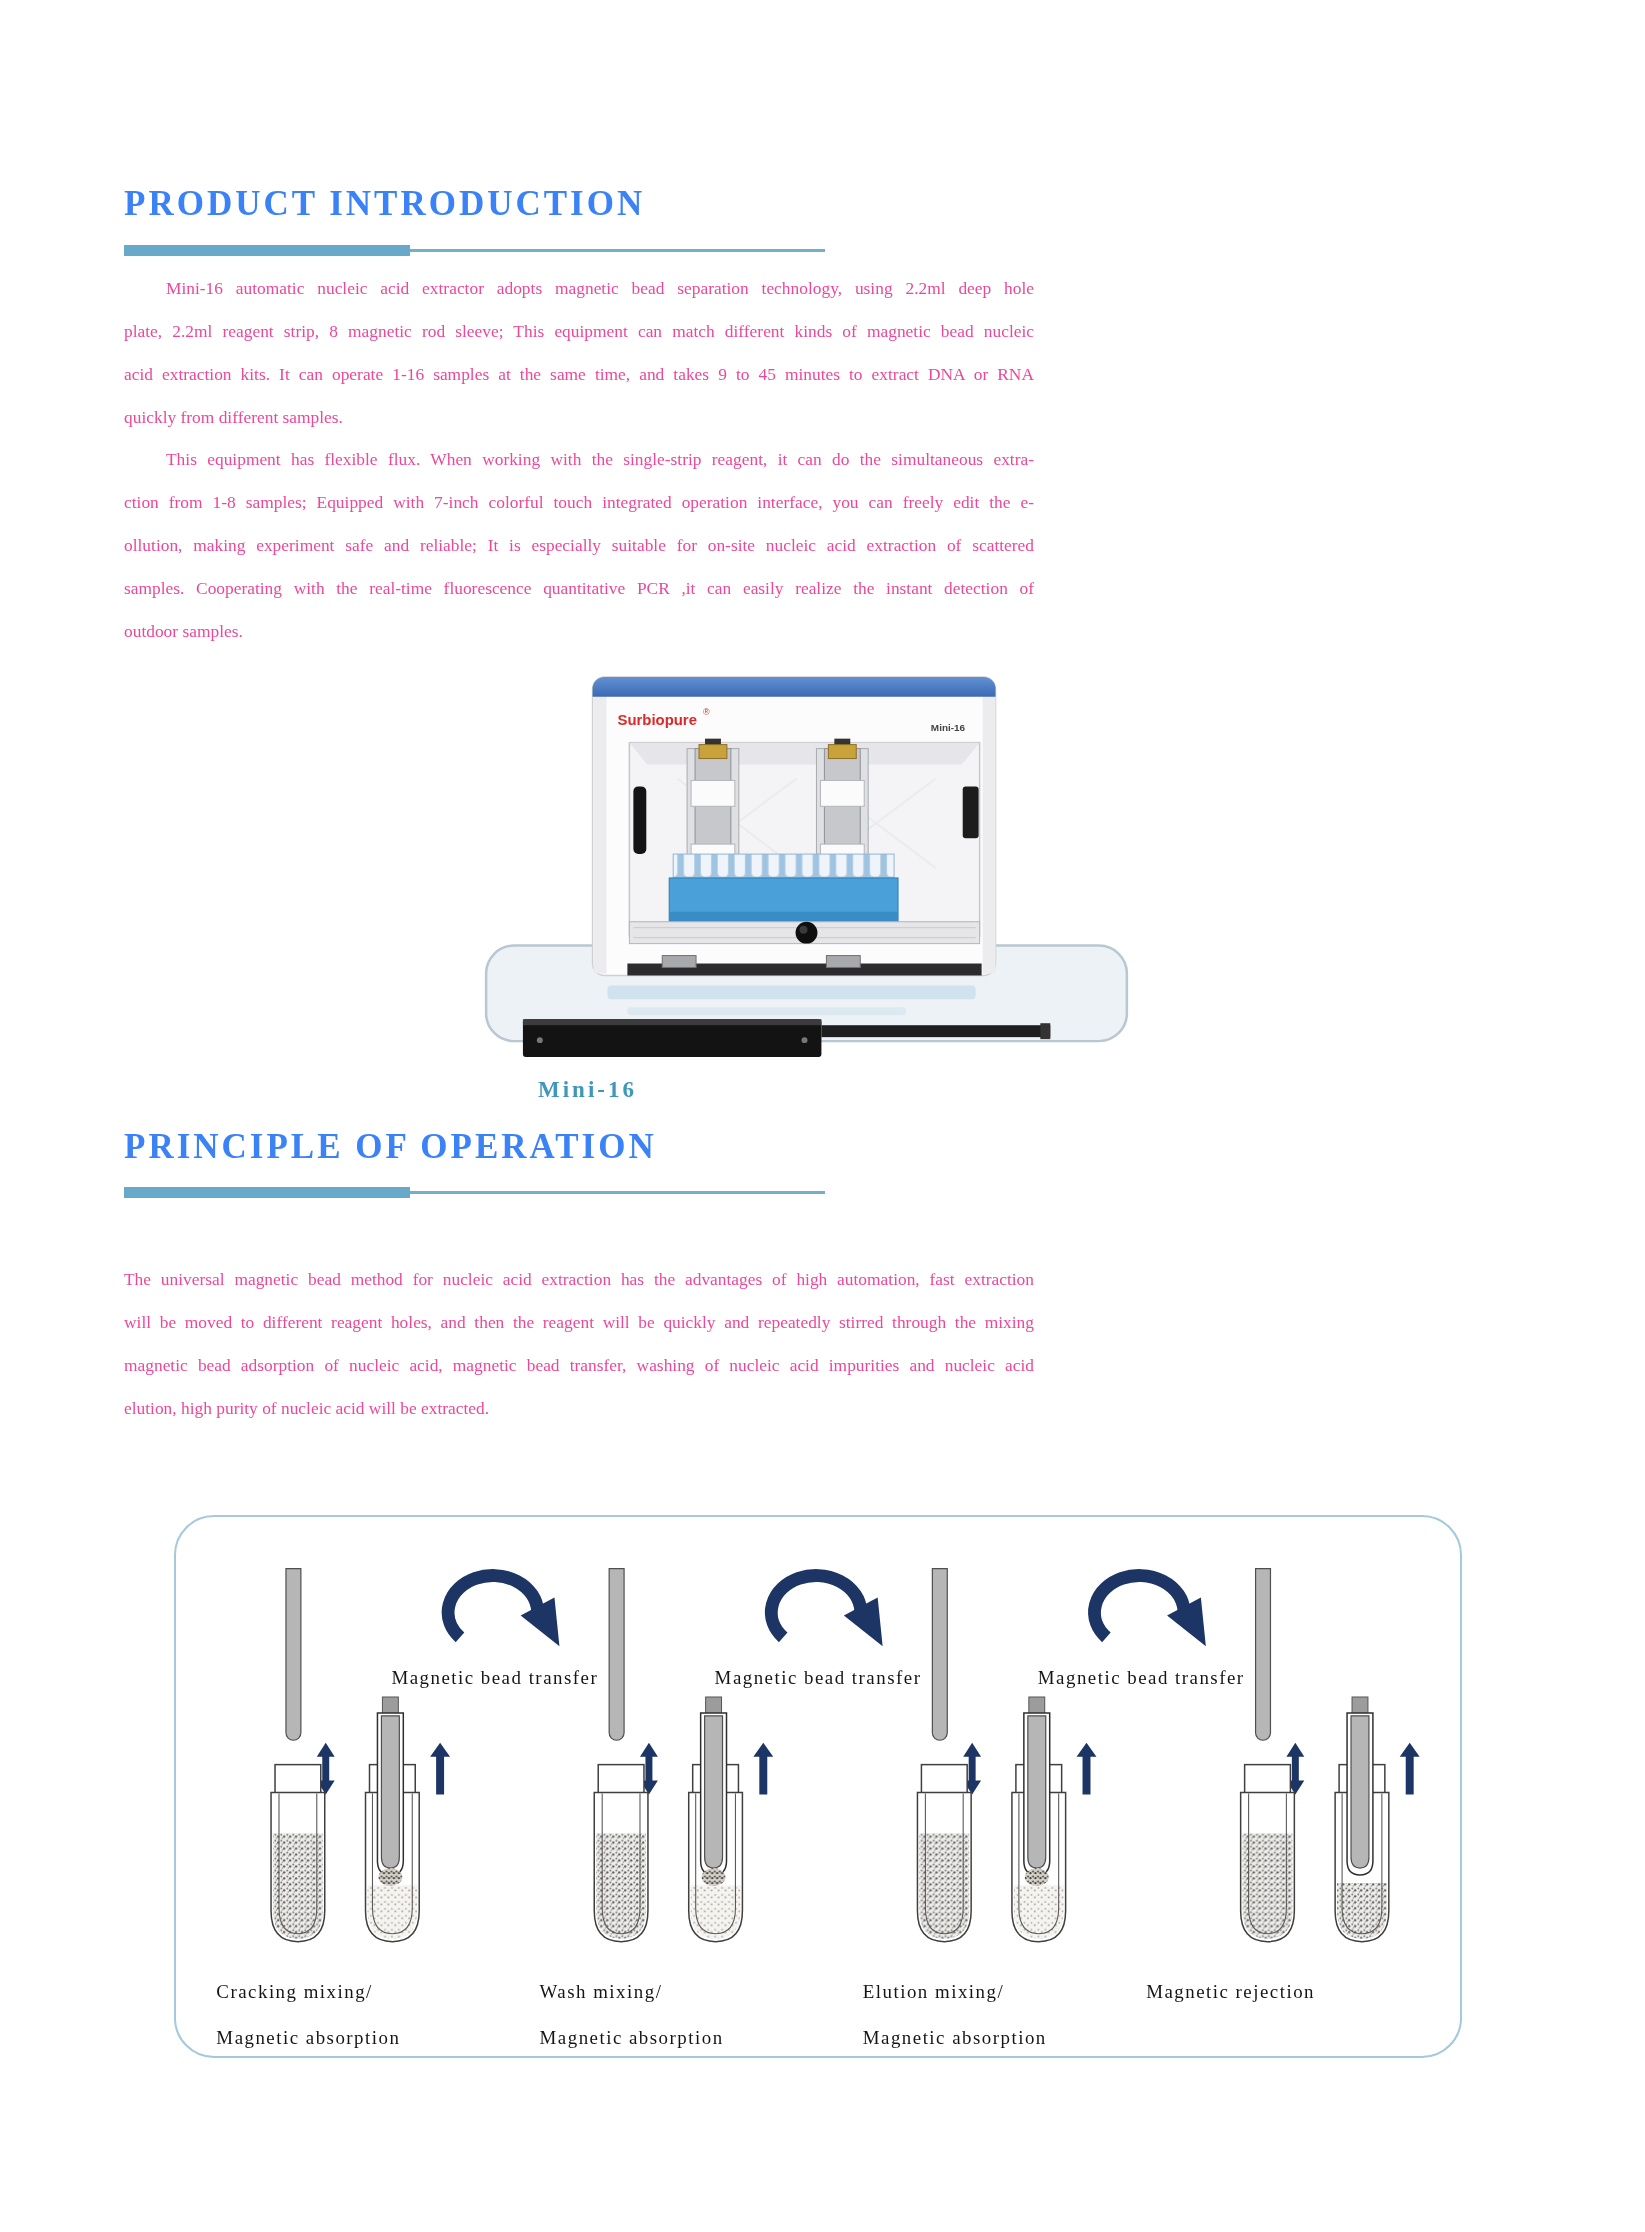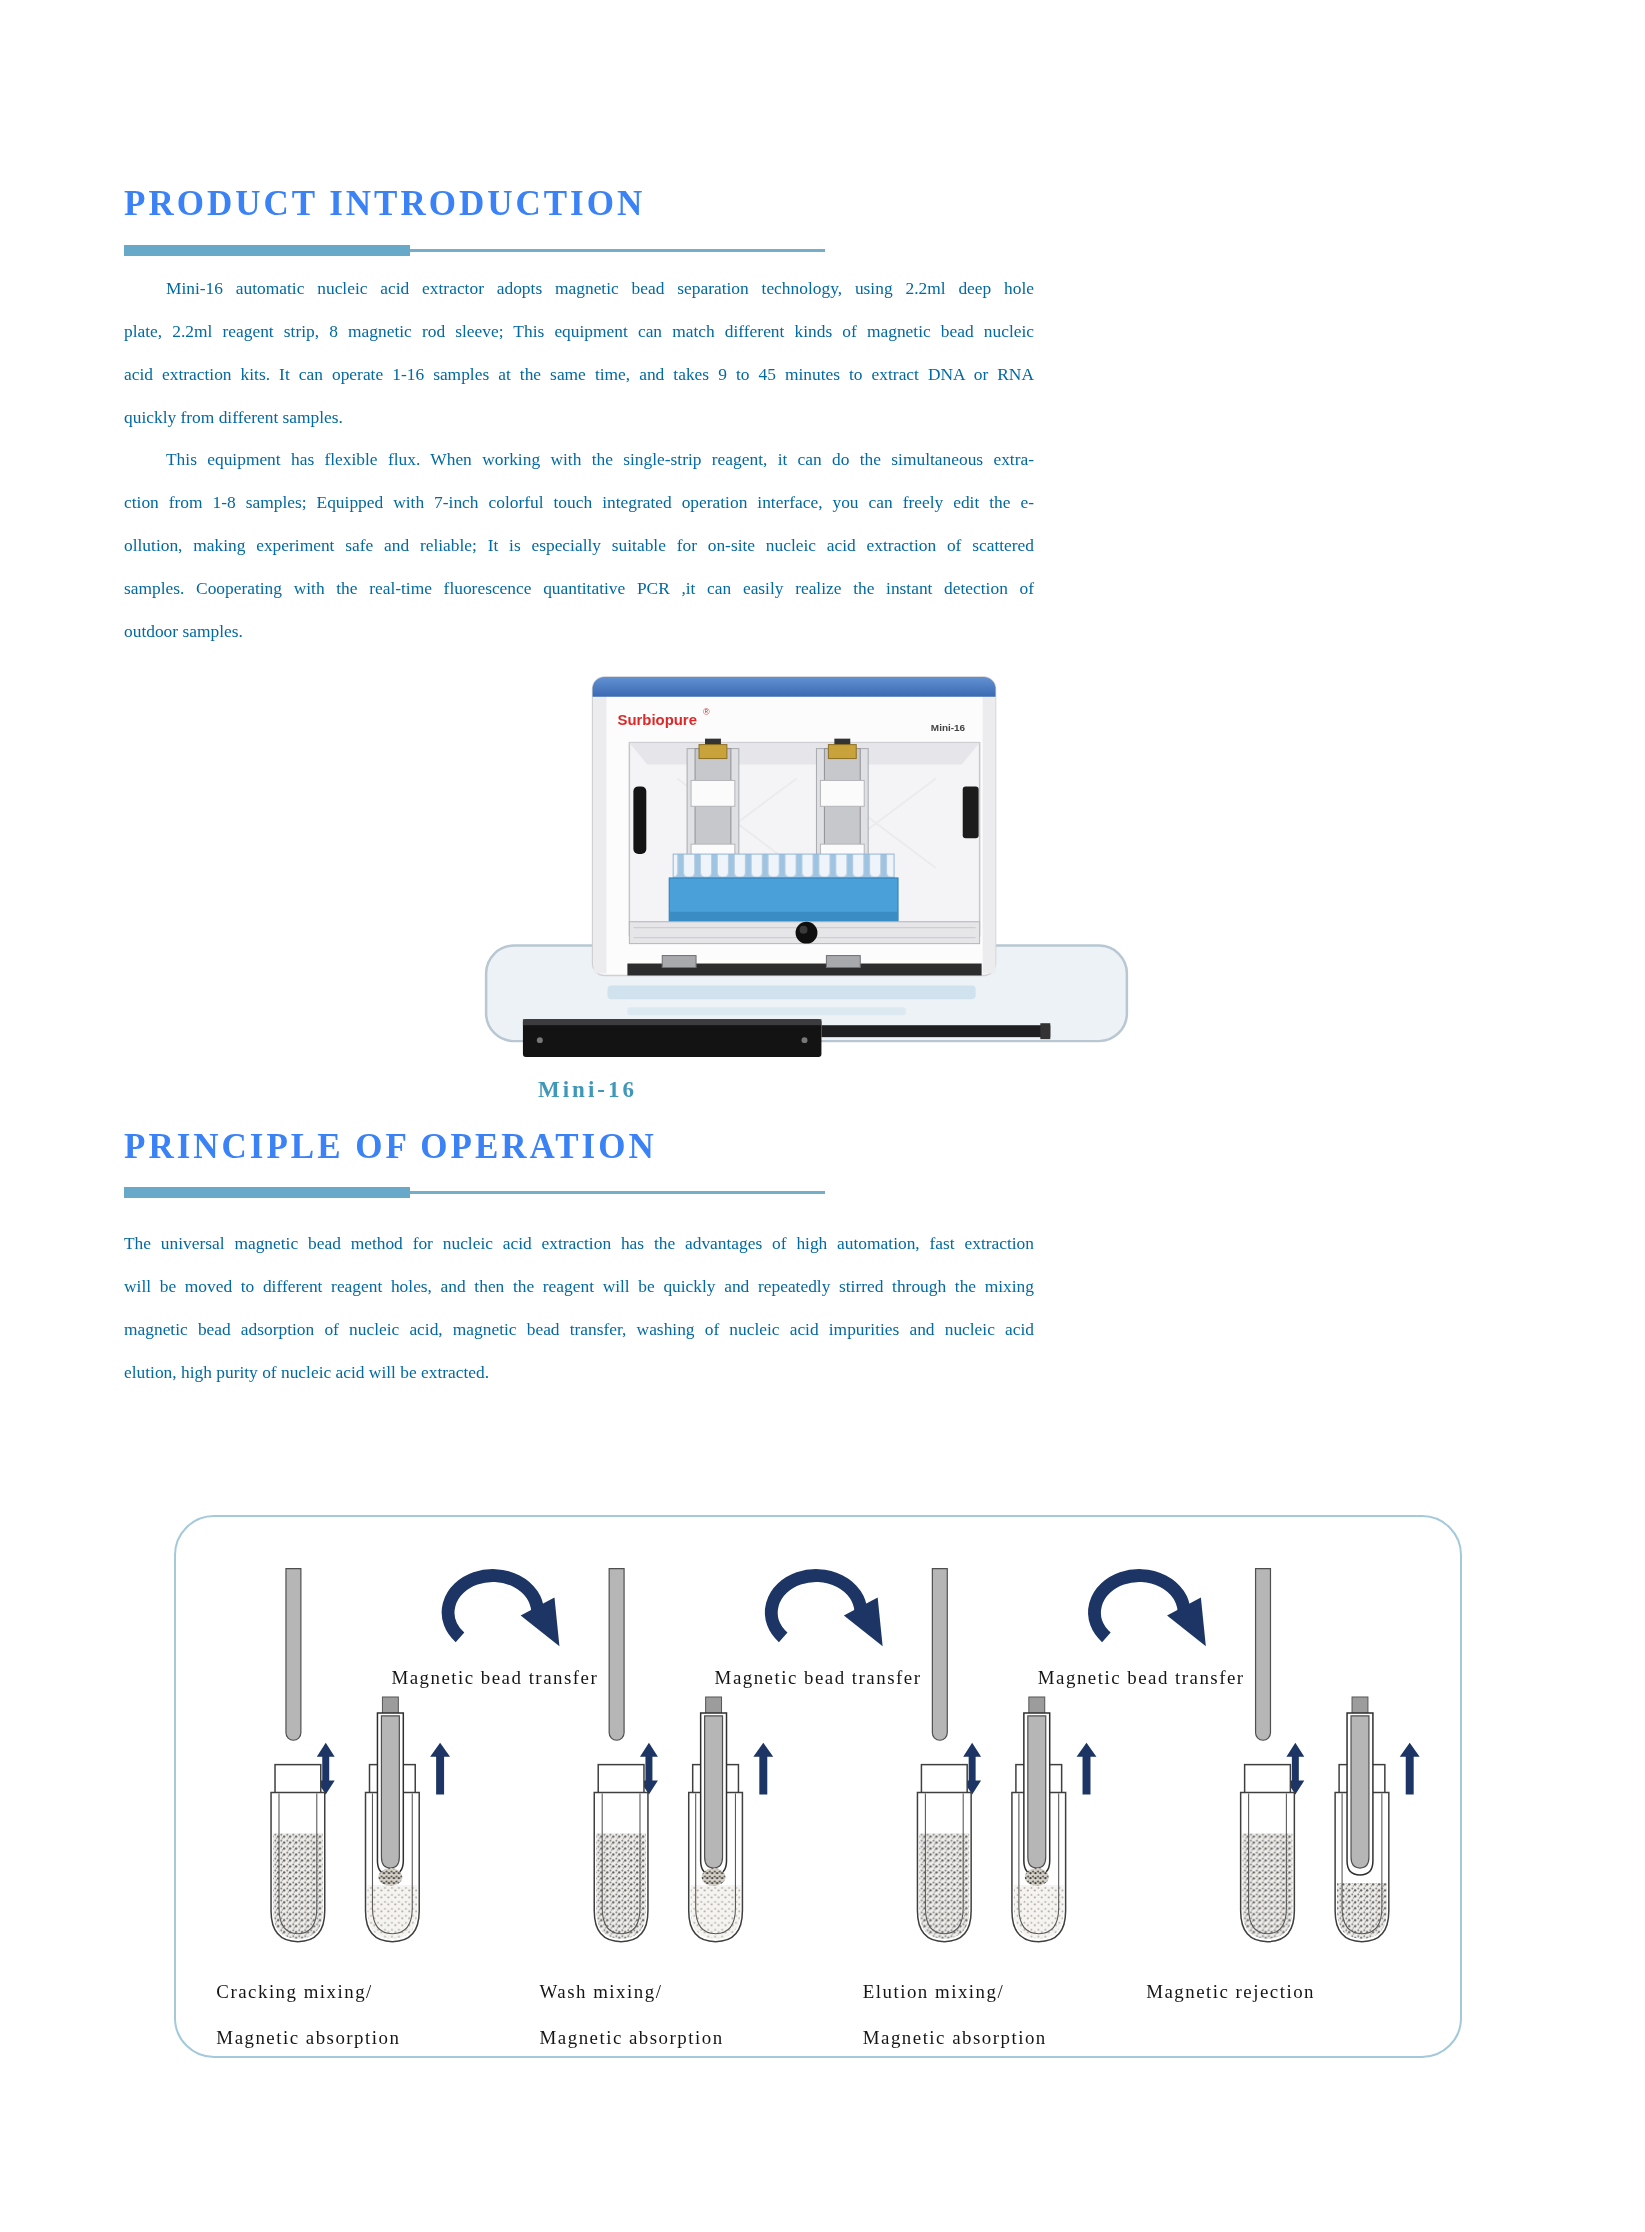--- a/index.html
+++ b/index.html
@@ -9,21 +9,21 @@
   .abs { position:absolute; }
 
   
   .sec-heading { font-weight:bold; font-size:35px; letter-spacing:3px;
                  color:#3b82f6; line-height:40px; white-space:nowrap; }
   .rule { height:11px; }
   .rule .thick { position:absolute; left:0; top:0; width:286px; height:11px; background:#68a8c8; }
   .rule .thinline { position:absolute; left:286px; top:4px; width:415px; height:3px; background:#74aeca; }
 
   
-  .para { width:910px; font-size:17.4px; color:#0369a1; }
+  .para { width:910px; font-size:17.4px; color:#ec4899; }
   .pline { height:43px; line-height:43px; text-align:justify; text-align-last:justify; white-space:nowrap; }
   .pline.last { text-align-last:left; }
   .pline.ind { text-indent:42px; }
 
   
   .caption { width:219px; text-align:center; font-weight:bold; font-size:23px;
              letter-spacing:3px; color:#3f97ba; }
 
   
   .rod    { fill:#b6b6b6; stroke:#4f4f4f; stroke-width:1.2; }
@@ -146,21 +146,21 @@
 
 <div class="abs caption" style="left:478px; top:1077px;">Mini-16</div>
 
 <div class="abs sec-heading" style="left:124px; top:1127px;">PRINCIPLE OF OPERATION</div>
 
 <div class="abs rule" style="left:124px; top:1187px; width:700px;">
   <div class="thick"></div>
   <div class="thinline"></div>
 </div>
 
-<div class="abs para" style="left:124px; top:1222px;">
+<div class="abs para" style="left:124px; top:1258px;">
   <div class="pline">The universal magnetic bead method for nucleic acid extraction has the advantages of high automation, fast extraction</div>
   <div class="pline">will be moved to different reagent holes, and then the reagent will be quickly and repeatedly stirred through the mixing</div>
   <div class="pline">magnetic bead adsorption of nucleic acid, magnetic bead transfer, washing of nucleic acid impurities and nucleic acid</div>
   <div class="pline last">elution, high purity of nucleic acid will be extracted.</div>
 </div>
 
 <svg class="abs diagram-box" style="left:174px; top:1515px; border:2.5px solid #a3c9da;" width="1284" height="539" viewBox="0 0 1290 542">
   <defs>
     <pattern id="stipDense" width="6" height="6" patternUnits="userSpaceOnUse">
       <rect width="6" height="6" fill="#efedea"></rect>

